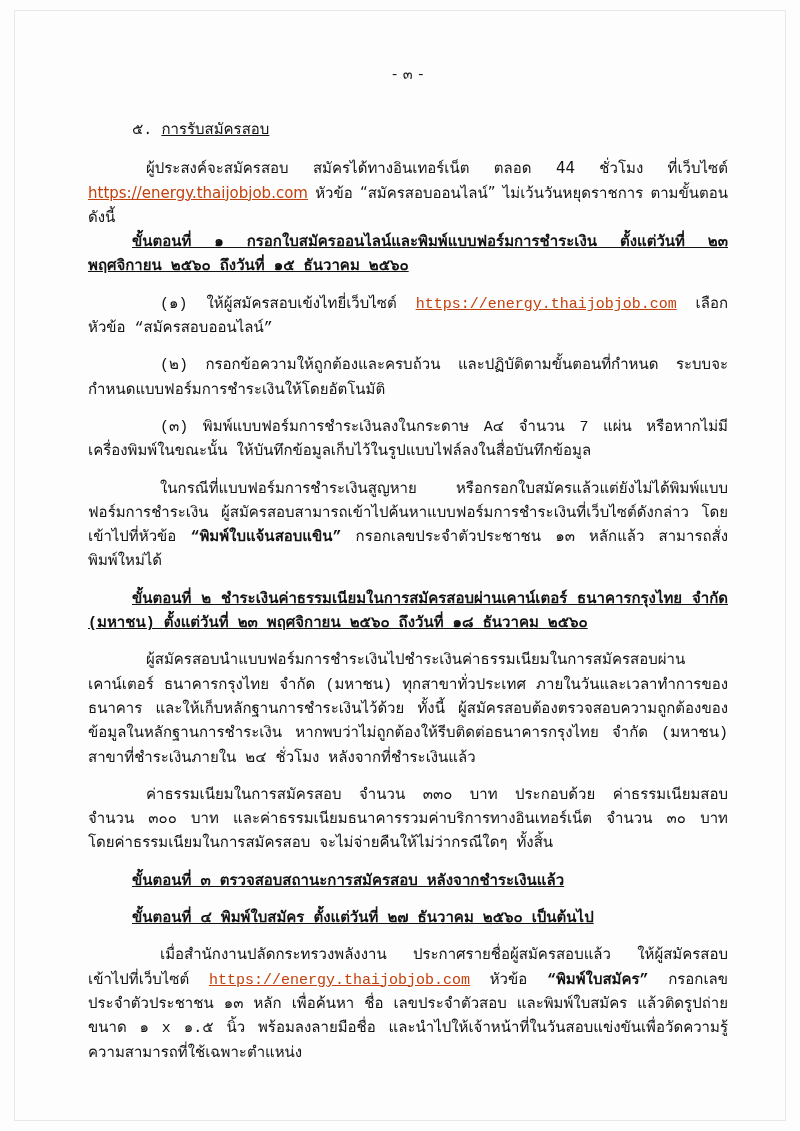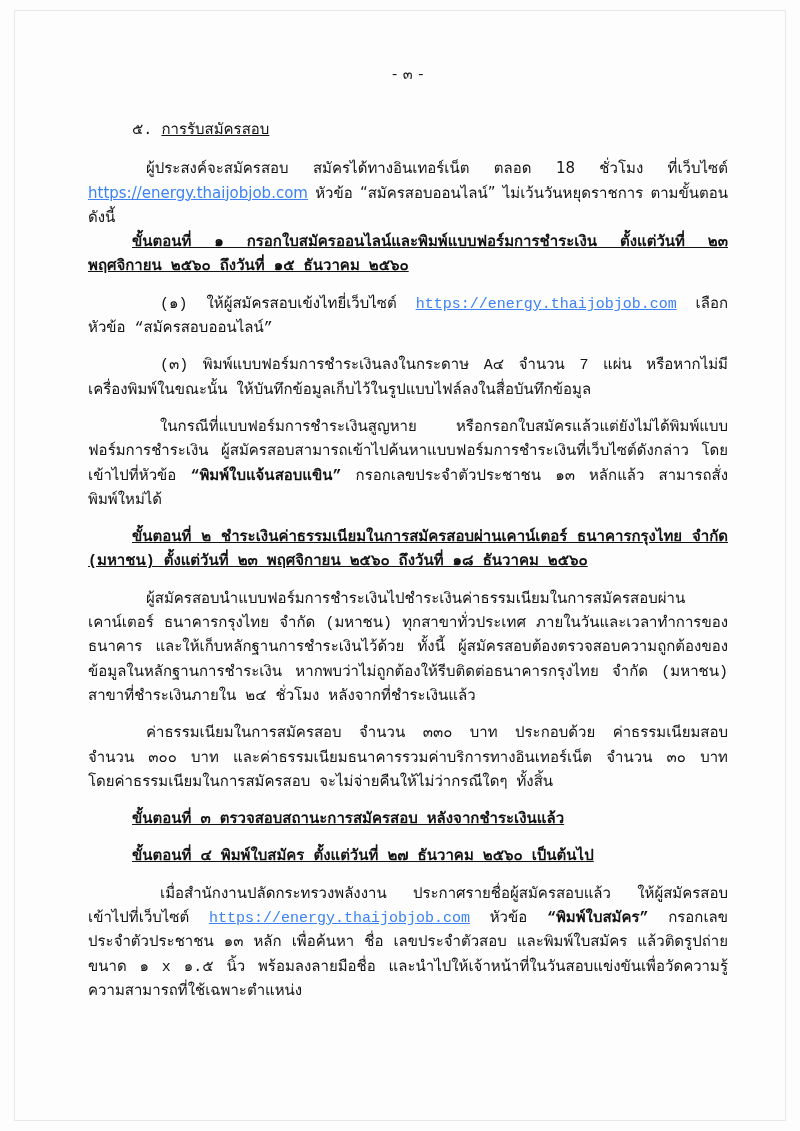--- a/index.html
+++ b/index.html
@@ -63,21 +63,21 @@
     font-weight: bold;
   }
   .u {
     text-decoration: underline;
   }
   .b {
     font-weight: bold;
   }
   .link {
     text-decoration: underline;
-    color: #3b82f6;
+    color: #c2410c;
   }
   .step-head {
     font-weight: bold;
     text-decoration: underline;
   }
 </style>
 </head>
 <body>
 
 <div class="page">
@@ -86,31 +86,34 @@
   <div class="content">
 
     <div class="page-number">- ๓ -</div>
 
     <p class="blk gap indent-1">
       <span>๕.</span>
       <span class="u">การรับสมัครสอบ</span>
     </p>
 
     <p class="blk indent-2">
-      <span>ผู้ประสงค์จะสมัครสอบ สมัครได้ทางอินเทอร์เน็ต ตลอด 18 ชั่วโมง ที่เว็บไซต์ </span><span class="link">https://energy.thaijobjob.com</span><span> หัวข้อ “สมัครสอบออนไลน์” ไม่เว้นวันหยุดราชการ ตามขั้นตอน ดังนี้</span>
+      <span>ผู้ประสงค์จะสมัครสอบ สมัครได้ทางอินเทอร์เน็ต ตลอด 44 ชั่วโมง ที่เว็บไซต์ </span><span class="link">https://energy.thaijobjob.com</span><span> หัวข้อ “สมัครสอบออนไลน์” ไม่เว้นวันหยุดราชการ ตามขั้นตอน ดังนี้</span>
     </p>
 
     <p class="blk gap heading">
       <span class="step-head">ขั้นตอนที่ ๑ กรอกใบสมัครออนไลน์และพิมพ์แบบฟอร์มการชำระเงิน ตั้งแต่วันที่ ๒๓ พฤศจิกายน ๒๕๖๐ ถึงวันที่ ๑๕ ธันวาคม ๒๕๖๐</span>
     </p>
 
     <p class="blk gap indent-3">
       <span>(๑)</span><span>  ให้ผู้สมัครสอบเข้งไทยี่เว็บไซต์ </span><span class="link">https://energy.thaijobjob.com</span><span> เลือกหัวข้อ “สมัครสอบออนไลน์”</span>
     </p>
 
+    <p class="blk gap indent-3">
+      <span>(๒)</span><span> กรอกข้อความให้ถูกต้องและครบถ้วน และปฏิบัติตามขั้นตอนที่กำหนด ระบบจะกำหนดแบบฟอร์มการชำระเงินให้โดยอัตโนมัติ</span>
+    </p>
 
     <p class="blk gap indent-3">
       <span>(๓)</span><span> พิมพ์แบบฟอร์มการชำระเงินลงในกระดาษ A๔ จำนวน 7 แผ่น หรือหากไม่มีเครื่องพิมพ์ในขณะนั้น ให้บันทึกข้อมูลเก็บไว้ในรูปแบบไฟล์ลงในสื่อบันทึกข้อมูล</span>
     </p>
 
     <p class="blk gap indent-3">
       <span>ในกรณีที่แบบฟอร์มการชำระเงินสูญหาย หรือกรอกใบสมัครแล้วแต่ยังไม่ได้พิมพ์แบบฟอร์มการชำระเงิน ผู้สมัครสอบสามารถเข้าไปค้นหาแบบฟอร์มการชำระเงินที่เว็บไซต์ดังกล่าว โดยเข้าไปที่หัวข้อ </span><span class="b">“พิมพ์ใบแจ้นสอบแขิน”</span><span> กรอกเลขประจำตัวประชาชน ๑๓ หลักแล้ว สามารถสั่งพิมพ์ใหม่ได้</span>
     </p>
 
     <p class="blk gap heading">

